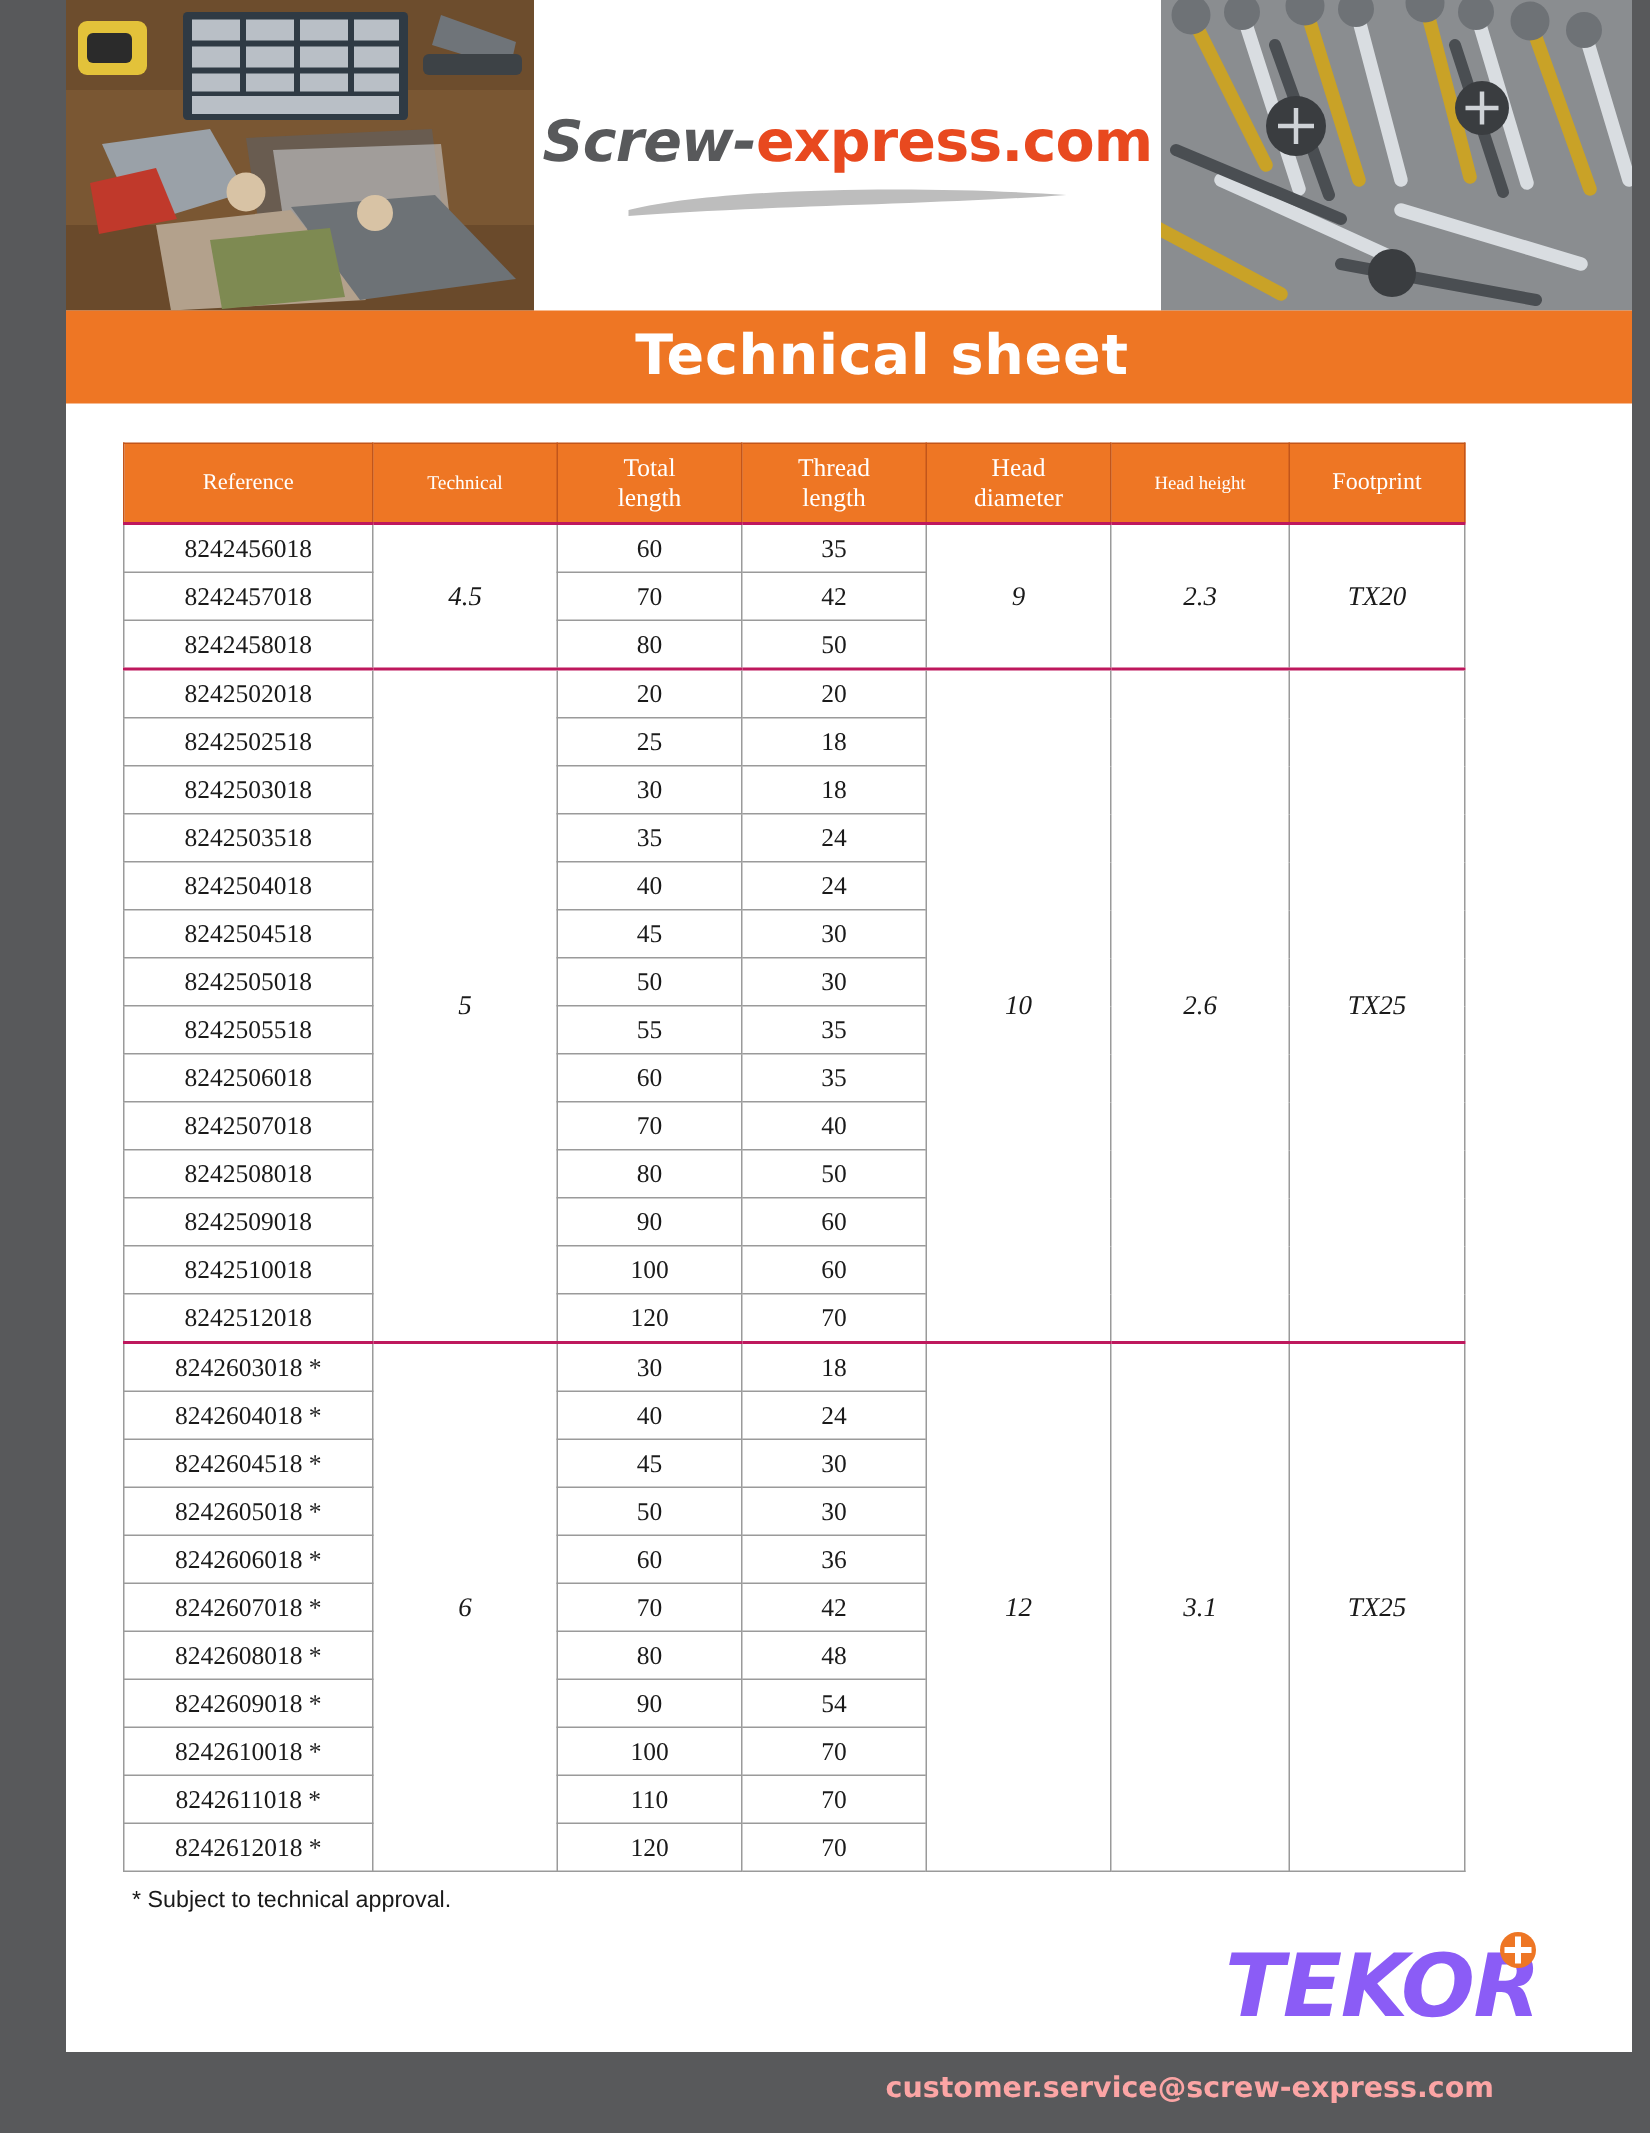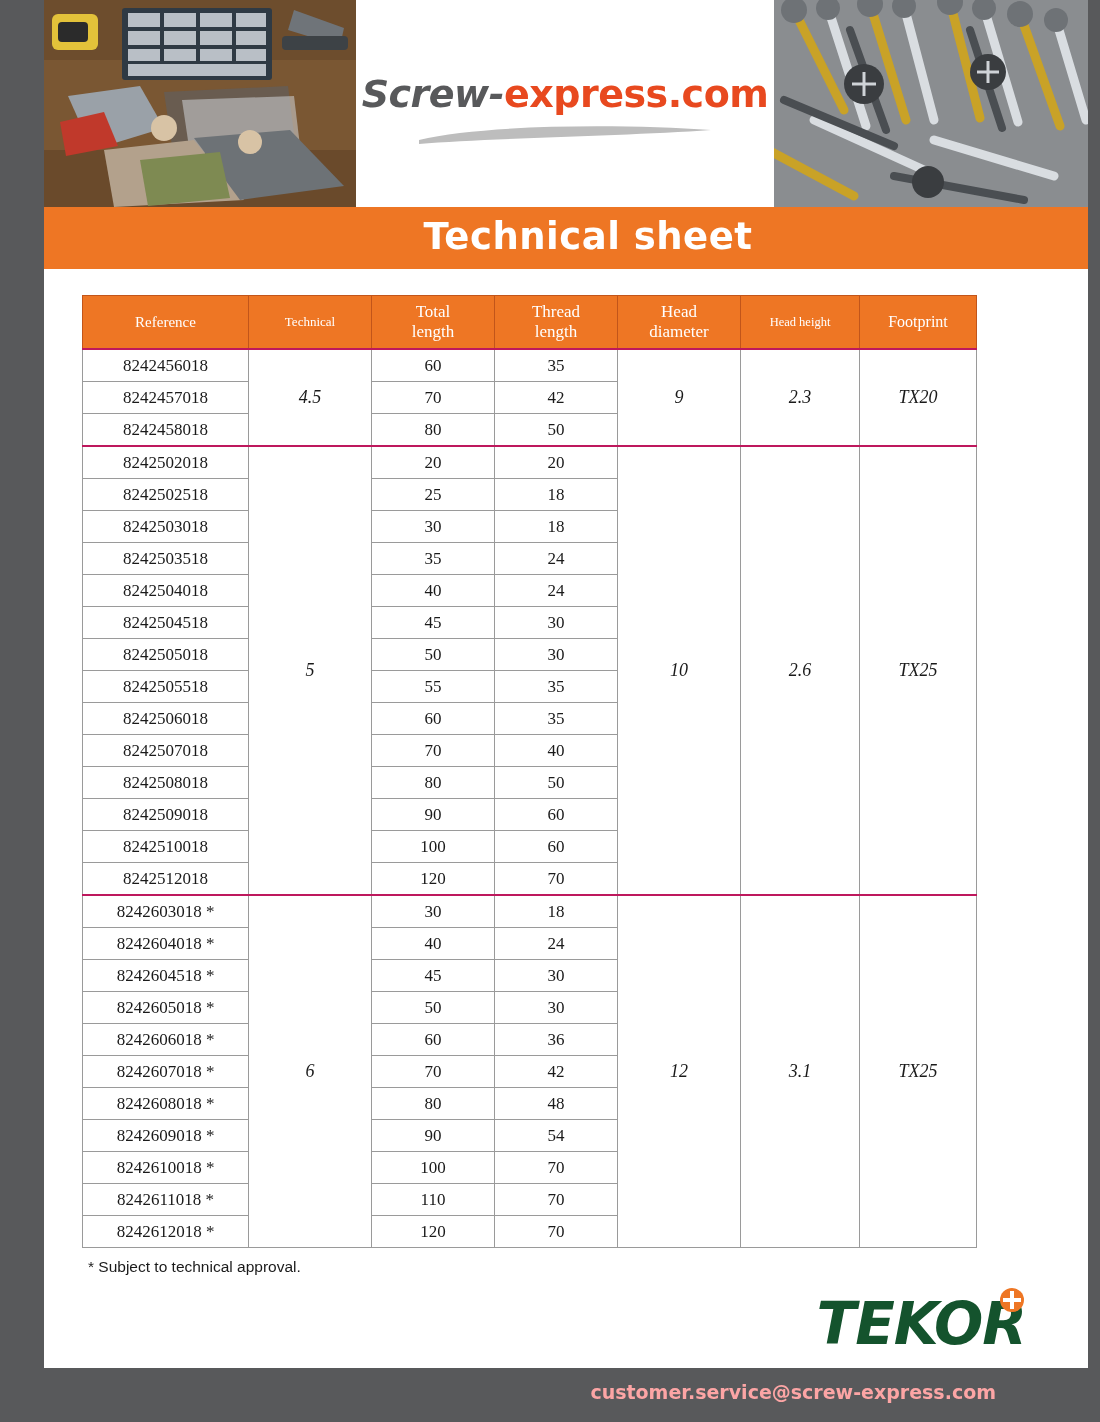--- a/index.html
+++ b/index.html
@@ -175,21 +175,21 @@
     width: 280px;
     height: 70px;
   }
   .tekor-text {
     position: absolute;
     right: 0; top: 0;
     font-family: "DejaVu Sans", sans-serif;
     font-size: 58px;
     font-weight: bold;
     font-style: italic;
-    color: #14532d;
+    color: #8b5cf6;
     letter-spacing: -1px;
     white-space: nowrap;
   }
   .tekor-dot {
     position: absolute;
     right: 2px;
     top: -2px;
     width: 24px; height: 24px;
     border-radius: 50%;
     background: #ee7624;

